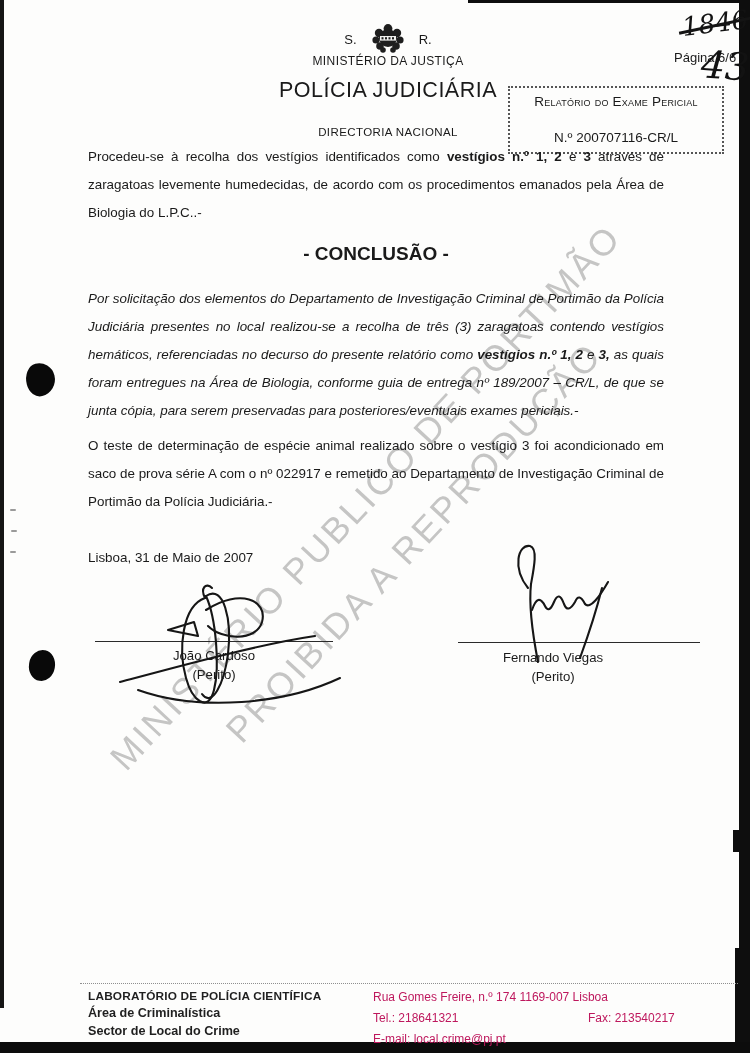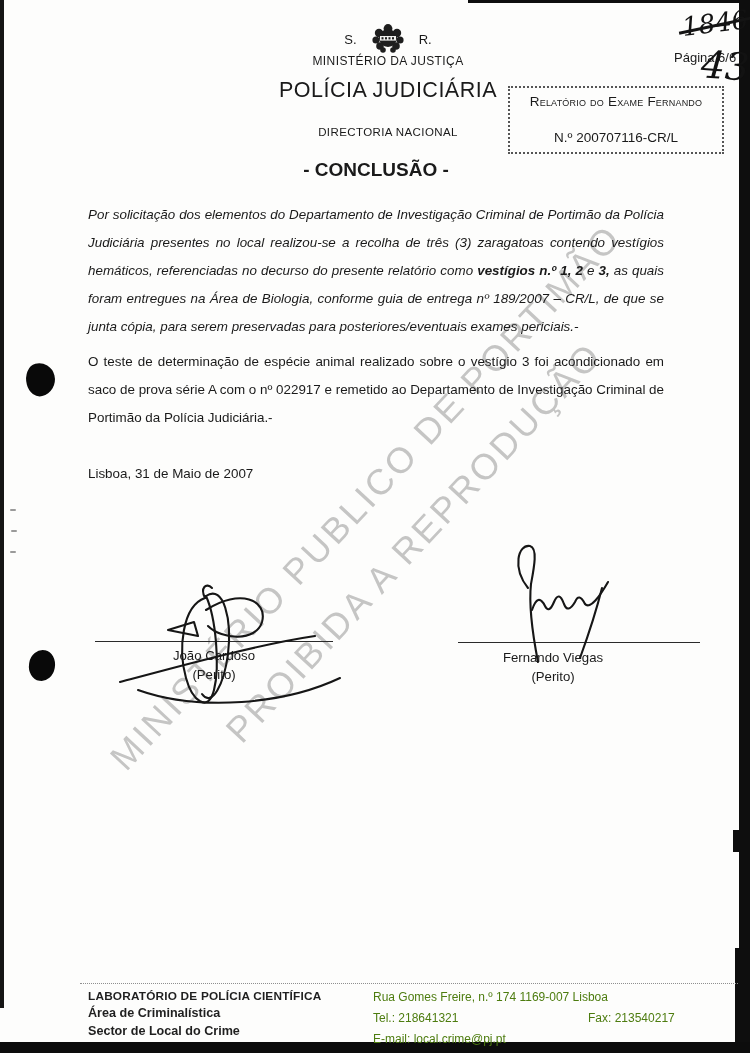--- a/index.html
+++ b/index.html
@@ -66,21 +66,21 @@
   #name-right{left:432px;top:648px;width:242px;}
   .sig-svg{position:absolute;z-index:4;}
   #sig-left{left:110px;top:570px;}
   #sig-right{left:498px;top:540px;}
   .sig-svg path{fill:none;stroke:#161616;stroke-width:2.1;stroke-linecap:round;stroke-linejoin:round;}
   
   #footer-rule{position:absolute;left:80px;top:983px;width:658px;border-top:1px dotted #8f8f8f;}
   #footer-left{position:absolute;left:88px;top:988px;font-weight:700;color:#1f1f1f;}
   #footer-left .fl1{font-size:11.8px;line-height:17px;letter-spacing:.2px;}
   #footer-left .fl2,#footer-left .fl3{font-size:12.6px;line-height:17.5px;}
-  #footer-right{position:absolute;left:373px;top:990px;width:360px;font-size:12px;color:#4d7c0f;}
+  #footer-right{position:absolute;left:373px;top:990px;width:360px;font-size:12px;color:#be185d;}
   #footer-right .fr-row{position:relative;height:21px;}
   #footer-right .fax{position:absolute;left:215px;top:0;}
   
   .nosel{user-select:none;}
 </style>
 </head>
 <body>
 
 <div id="page">
 
@@ -136,25 +136,26 @@
 
   <div id="page-label">Página 6/6</div>
 
   <div id="hw-struck" class="handwrite">
     <span>1846</span>
     <span class="strike"></span>
   </div>
   <div id="hw-number" class="handwrite">43</div>
 
   <div id="report-box">
-    <div class="rb1">Relatório do Exame Fernando</div>
+    <div class="rb1">Relatório do Exame Pericial</div>
     <div class="rb2">N.º 200707116-CR/L</div>
   </div>
 
   <div id="body-text">
+    <p class="para" id="p1"><span>Procedeu-se à recolha dos vestígios identificados como </span><b>vestígios n.º 1, 2</b><span> e </span><b>3</b><span> através de zaragatoas levemente humedecidas, de acordo com os procedimentos emanados pela Área de Biologia do L.P.C..-</span></p>
 
     <p id="conclusao">- CONCLUSÃO -</p>
 
     <p class="para" id="p2"><span>Por solicitação dos elementos do Departamento de Investigação Criminal de Portimão da Polícia Judiciária presentes no local realizou-se a recolha de três (3) zaragatoas contendo vestígios hemáticos, referenciadas no decurso do presente relatório como </span><b>vestígios n.º 1, 2</b><span> e </span><b>3,</b><span> as quais foram entregues na Área de Biologia, conforme guia de entrega nº 189/2007 – CR/L, de que se junta cópia, para serem preservadas para posteriores/eventuais exames periciais.-</span></p>
 
     <p class="para" id="p3">O teste de determinação de espécie animal realizado sobre o vestígio 3 foi acondicionado em saco de prova série A com o nº 022917 e remetido ao Departamento de Investigação Criminal de Portimão da Polícia Judiciária.-</p>
 
     <p id="dateline">Lisboa, 31 de Maio de 2007</p>
   </div>
 

